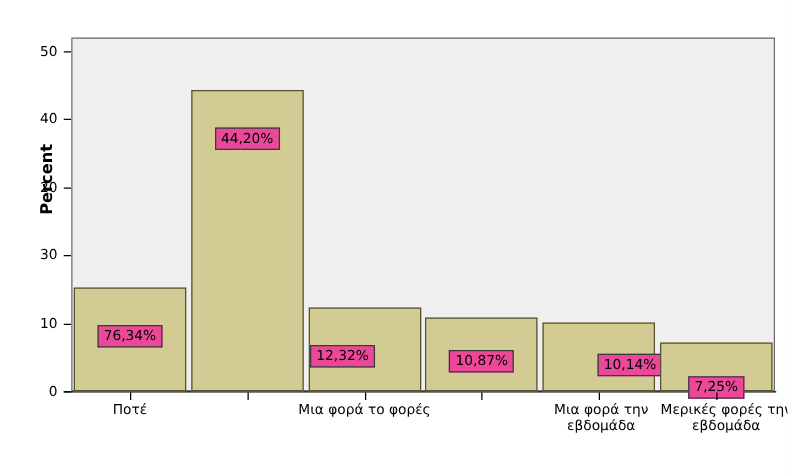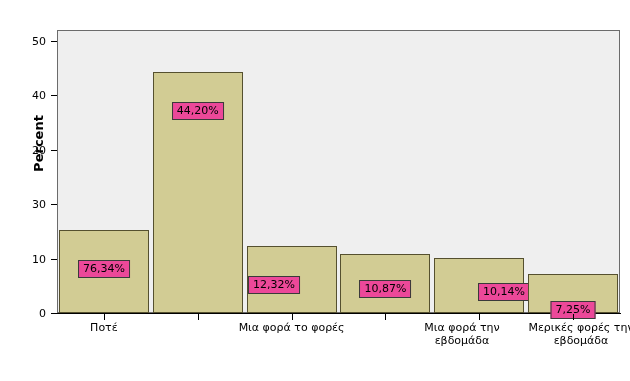--- a/index.html
+++ b/index.html
@@ -179,18 +179,18 @@
     </div>
 
   <div class="x-ticks-layer">
       <div class="x-tick-mark" style="left: 103.917px;"></div>
       <div class="x-tick-label" style="left: 103.917px;">Ποτέ</div>
       <div class="x-tick-mark" style="left: 197.75px;"></div>
       <div class="x-tick-mark" style="left: 291.583px;"></div>
       <div class="x-tick-label" style="left: 291.583px;">Μια φορά το φορές</div>
       <div class="x-tick-mark" style="left: 385.417px;"></div>
       <div class="x-tick-mark" style="left: 479.25px;"></div>
-      <div class="x-tick-label" style="left: 462px;">Μια φορά την εβδομάδα</div>
+      <div class="x-tick-label" style="left: 481px;">Μια φορά την εβδομάδα</div>
       <div class="x-tick-mark" style="left: 573.083px;"></div>
       <div class="x-tick-label" style="left: 581px;">Μερικές φορές την εβδομάδα</div>
     </div>
 
 </div>
 
 </body></html>

